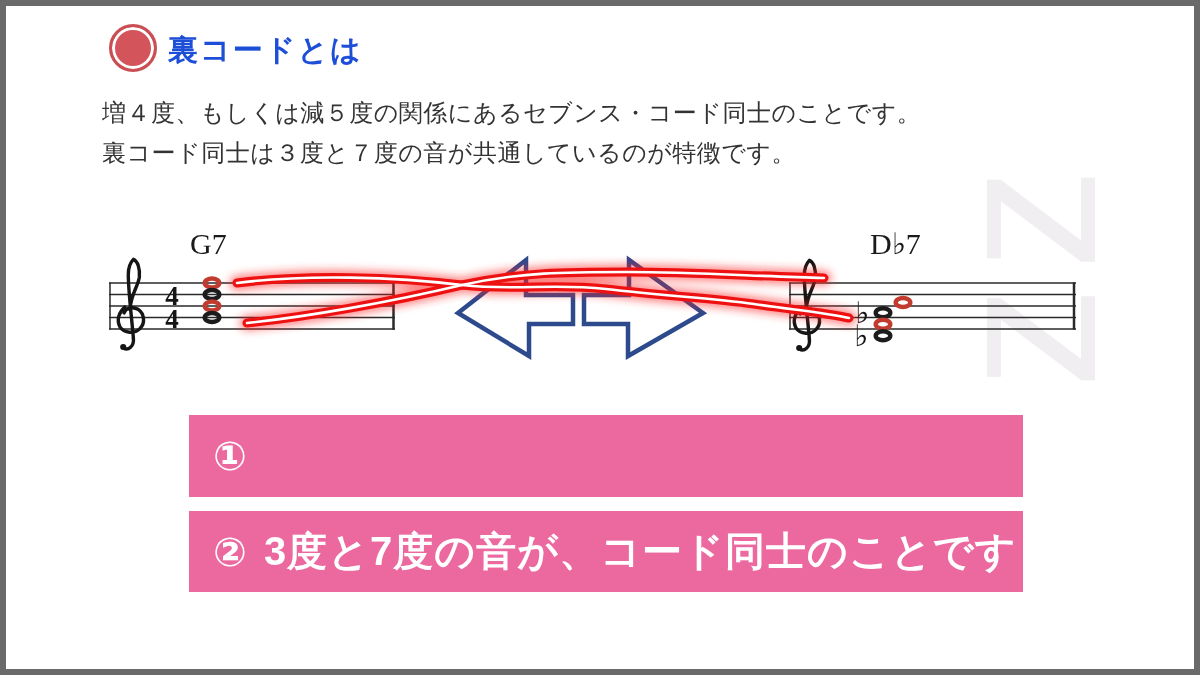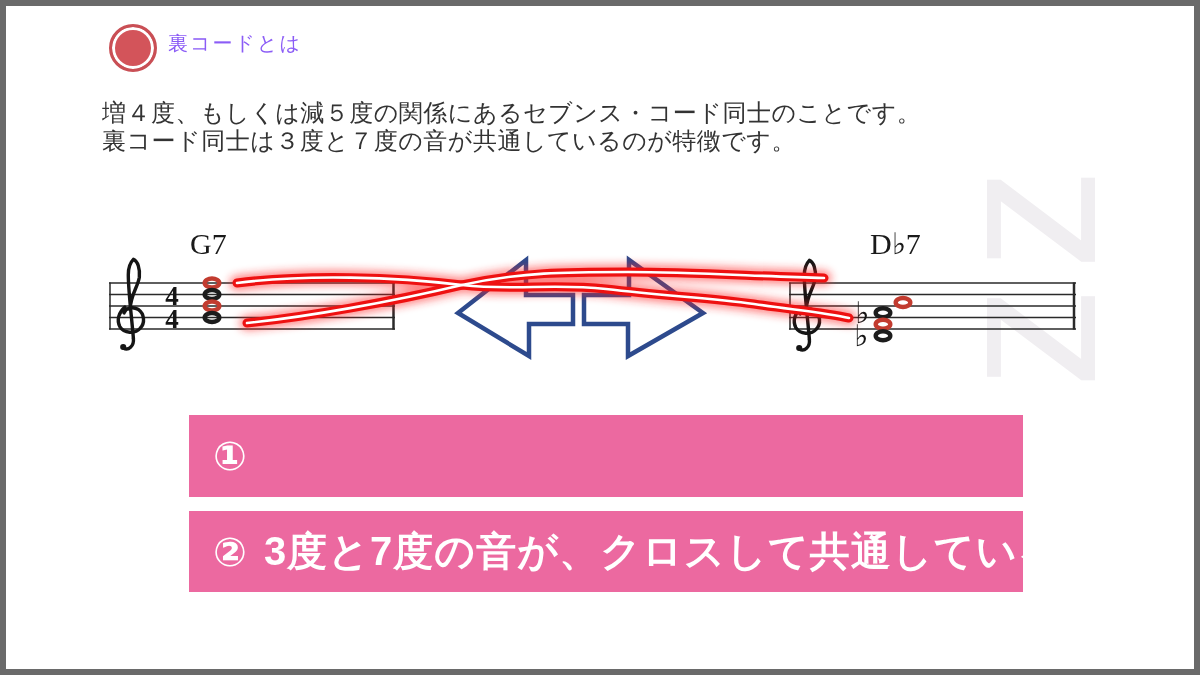--- a/index.html
+++ b/index.html
@@ -8,27 +8,27 @@
 
   
   .watermark-clip { position:absolute; left:0; top:0; width:1188px; height:398px; overflow:hidden; }
   .watermark-text { position:absolute; left:899px; top:631px; transform:rotate(-90deg); transform-origin:0 0;
                     font-size:205px; letter-spacing:16px; color:#f0eef1; white-space:nowrap; line-height:1.16; }
 
   
   .header { position:absolute; left:0; top:0; width:100%; }
   .bullet { position:absolute; left:103px; top:18px; width:48px; height:48px; border-radius:50%;
             background:#d3545a; border:3px solid #c94f55; box-shadow:inset 0 0 0 3px #ffffff; }
-  .title  { position:absolute; left:162px; top:24px; font-size:20px; font-weight:normal; color:#8b5cf6;
+  .title  { position:absolute; left:162px; top:24px; font-size:30px; font-weight:bold; color:#1d4ed8;
             letter-spacing:2px; }
 
   
   .intro-line { position:absolute; left:96px; font-size:24px; color:#333; letter-spacing:0.5px; }
   .intro-line-1 { top:91px; }
-  .intro-line-2 { top:119px; }
+  .intro-line-2 { top:131px; }
 
   
   .score { position:absolute; left:0; top:0; width:1188px; height:663px; }
 
   
   .point-box { position:absolute; left:183px; width:834px; background:#ec69a0; color:#fff;
                font-weight:bold; font-size:40px; display:flex; align-items:center; padding-left:24px;
                letter-spacing:1px; white-space:nowrap; }
   .point-box-1 { top:409px; height:82px; }
   .point-box-2 { top:505px; height:81px; }
@@ -132,16 +132,16 @@
         <path d="M241,317 C300,311 385,296 456,279 C515,266 560,266 622,266 C685,266 745,270 818,272"></path>
       </g>
     </g>
   </svg>
 
   <div class="point-box point-box-1">
     <span class="point-number">①</span>
   </div>
   <div class="point-box point-box-2">
     <span class="point-number">②</span>
-    <span class="point-text">3度と7度の音が、クロスして共通している</span>
+    <span class="point-text">3度と7度の音が、コード同士のことです</span>
   </div>
 
 </div>
 
 </body></html>

